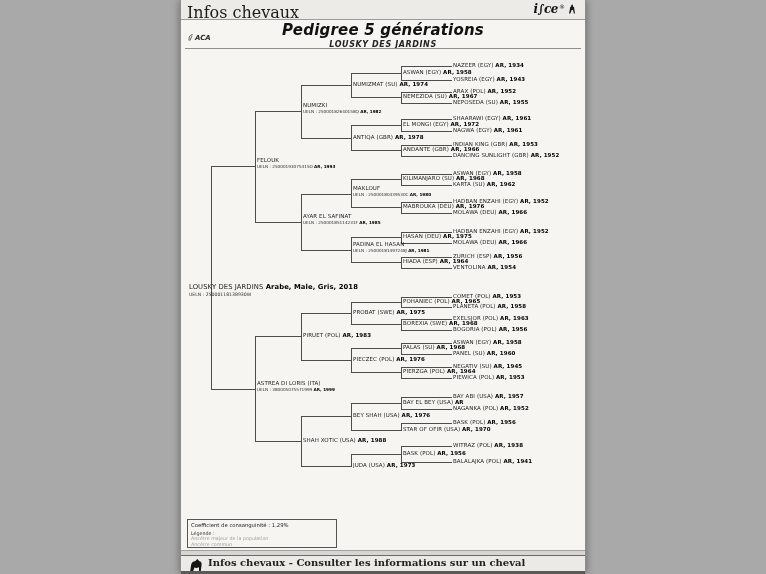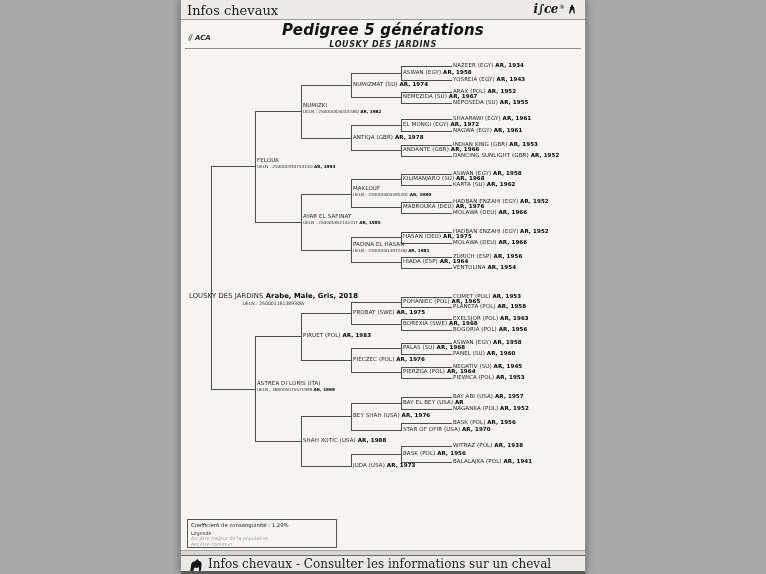--- a/index.html
+++ b/index.html
@@ -4,21 +4,21 @@
 <style>
   html,body{margin:0;padding:0;}
   .stage{position:relative;width:766px;height:574px;background:#a9a9a9;overflow:hidden;
          font-family:"DejaVu Sans",sans-serif;}
   .page{position:absolute;left:180px;top:0;width:406px;height:574px;background:#f6f5f2;
         border-left:1px solid #8e8e8e;border-right:1px solid #8e8e8e;box-sizing:border-box;
         box-shadow:0 0 8px rgba(0,0,0,.4);}
   .topbar{position:absolute;left:0;right:0;top:0;height:19px;background:#edebe8;
           border-bottom:1px solid #9b9b99;}
   .apptitle{position:absolute;left:6px;top:3px;font-family:"DejaVu Serif",serif;
-            font-size:13px;color:#1c1c1c;}
+            font-size:16px;color:#1c1c1c;}
   .ifce{position:absolute;right:8px;top:2px;display:flex;align-items:flex-start;}
   .ifce-text{font-family:"DejaVu Serif",serif;font-style:italic;font-weight:bold;
              font-size:12px;color:#111;letter-spacing:-0.5px;}
   .reg{font-size:6px;color:#222;margin:1px 2px 0 1px;}
   .titlewrap{position:absolute;left:0;right:0;top:21px;text-align:center;}
   .title{font-size:15px;font-style:italic;font-weight:bold;color:#111;letter-spacing:0.2px;}
   .subtitle{font-size:8px;font-style:italic;font-weight:bold;color:#222;letter-spacing:0.6px;
             margin-top:1px;}
   .rule{position:absolute;left:4px;right:4px;top:48px;height:1px;background:#8f8f8d;}
   .aca{position:absolute;left:7px;top:33px;display:flex;align-items:center;gap:1px;
@@ -34,22 +34,22 @@
   .legendbox{position:absolute;left:6px;top:519px;width:150px;height:29px;
              border:1px solid #555;box-sizing:border-box;padding:2px 3px;z-index:3;}
   .coef{font-size:5.3px;color:#1d1d1d;margin-bottom:2.5px;}
   .leg{font-size:4.8px;color:#333;line-height:5.6px;}
   .legitem{font-size:4.8px;color:#a2a19e;line-height:5.4px;}
   .scanbar{position:absolute;left:0;right:0;top:550px;height:4px;background:#d7d6d3;
            border-top:1px solid #a3a2a0;}
   .footer{position:absolute;left:0;right:0;top:555px;bottom:0;background:#eceae7;
           border-top:1px solid #6b6b69;border-bottom:3px solid #5a5a58;box-sizing:border-box;}
   .flogo{position:absolute;left:7px;top:1px;}
-  .f1,.f2{position:absolute;left:27px;font-family:"DejaVu Serif",serif;font-size:12px;
-          color:#222;white-space:nowrap;}
+  .f1,.f2{position:absolute;left:27px;font-family:"DejaVu Serif",serif;font-size:10px;
+          color:#222;white-space:nowrap;font-weight:bold;}
   .f1{top:1px;}
   .f2{top:8.5px;}
 </style>
 </head>
 <body>
 
 <div class="stage">
   <div class="page">
 
     <div class="topbar">
@@ -71,21 +71,21 @@
     <div class="aca">
       <svg width="6" height="9" viewBox="0 0 6 8">
         <path d="M1 7 Q0.6 1.4 4.6 1 M1.8 7.2 L4 2.2" stroke="#2a2a2a" stroke-width="0.7" fill="none"></path>
       </svg>
       <span>ACA</span>
     </div>
 
     <div class="rule"></div>
 
     <div id="tree" class="tree">
-        <div class="node subject" style="left: 8px; top: 292px; text-align: center;"><span class="nm">LOUSKY DES JARDINS</span> <b>Arabe, Male, Gris, 2018</b><div class="ueln">UELN : 25000118138930W</div></div>
+        <div class="node subject" style="left: 8px; top: 283px;"><span class="nm">LOUSKY DES JARDINS</span> <b>Arabe, Male, Gris, 2018</b><div class="ueln">UELN : 25000118138930W</div></div>
         <div class="node" style="left: 76px; top: 157px;"><span class="nm">FELOUK</span><div class="ueln">UELN : 25000193075315D <b>AR, 1993</b></div></div>
         <div class="node" style="left: 76px; top: 380px;"><span class="nm">ASTREA DI LORIS (ITA)</span><div class="ueln">UELN : 380005075571999 <b>AR, 1999</b></div></div>
         <div class="node" style="left: 122px; top: 102px;"><span class="nm">NUMIZKI</span><div class="ueln">UELN : 25000182640158Q <b>AR, 1982</b></div></div>
         <div class="node" style="left: 122px; top: 213px;"><span class="nm">AYAR EL SAFINAT</span><div class="ueln">UELN : 25000185114231F <b>AR, 1985</b></div></div>
         <div class="node" style="left: 122px; top: 332px;"><span class="nm">PIRUET (POL)</span> <b>AR, 1983</b></div>
         <div class="node" style="left: 122px; top: 437px;"><span class="nm">SHAH XOTIC (USA)</span> <b>AR, 1988</b></div>
         <div class="node" style="left: 172px; top: 81px;"><span class="nm">NUMIZMAT (SU)</span> <b>AR, 1974</b></div>
         <div class="node" style="left: 172px; top: 134px;"><span class="nm">ANTIQA (GBR)</span> <b>AR, 1978</b></div>
         <div class="node" style="left: 172px; top: 185px;"><span class="nm">MAKLOUF</span><div class="ueln">UELN : 25000180439530C <b>AR, 1980</b></div></div>
         <div class="node" style="left: 172px; top: 241px;"><span class="nm">PADINA EL HASAN</span><div class="ueln">UELN : 25000181497248J <b>AR, 1981</b></div></div>

